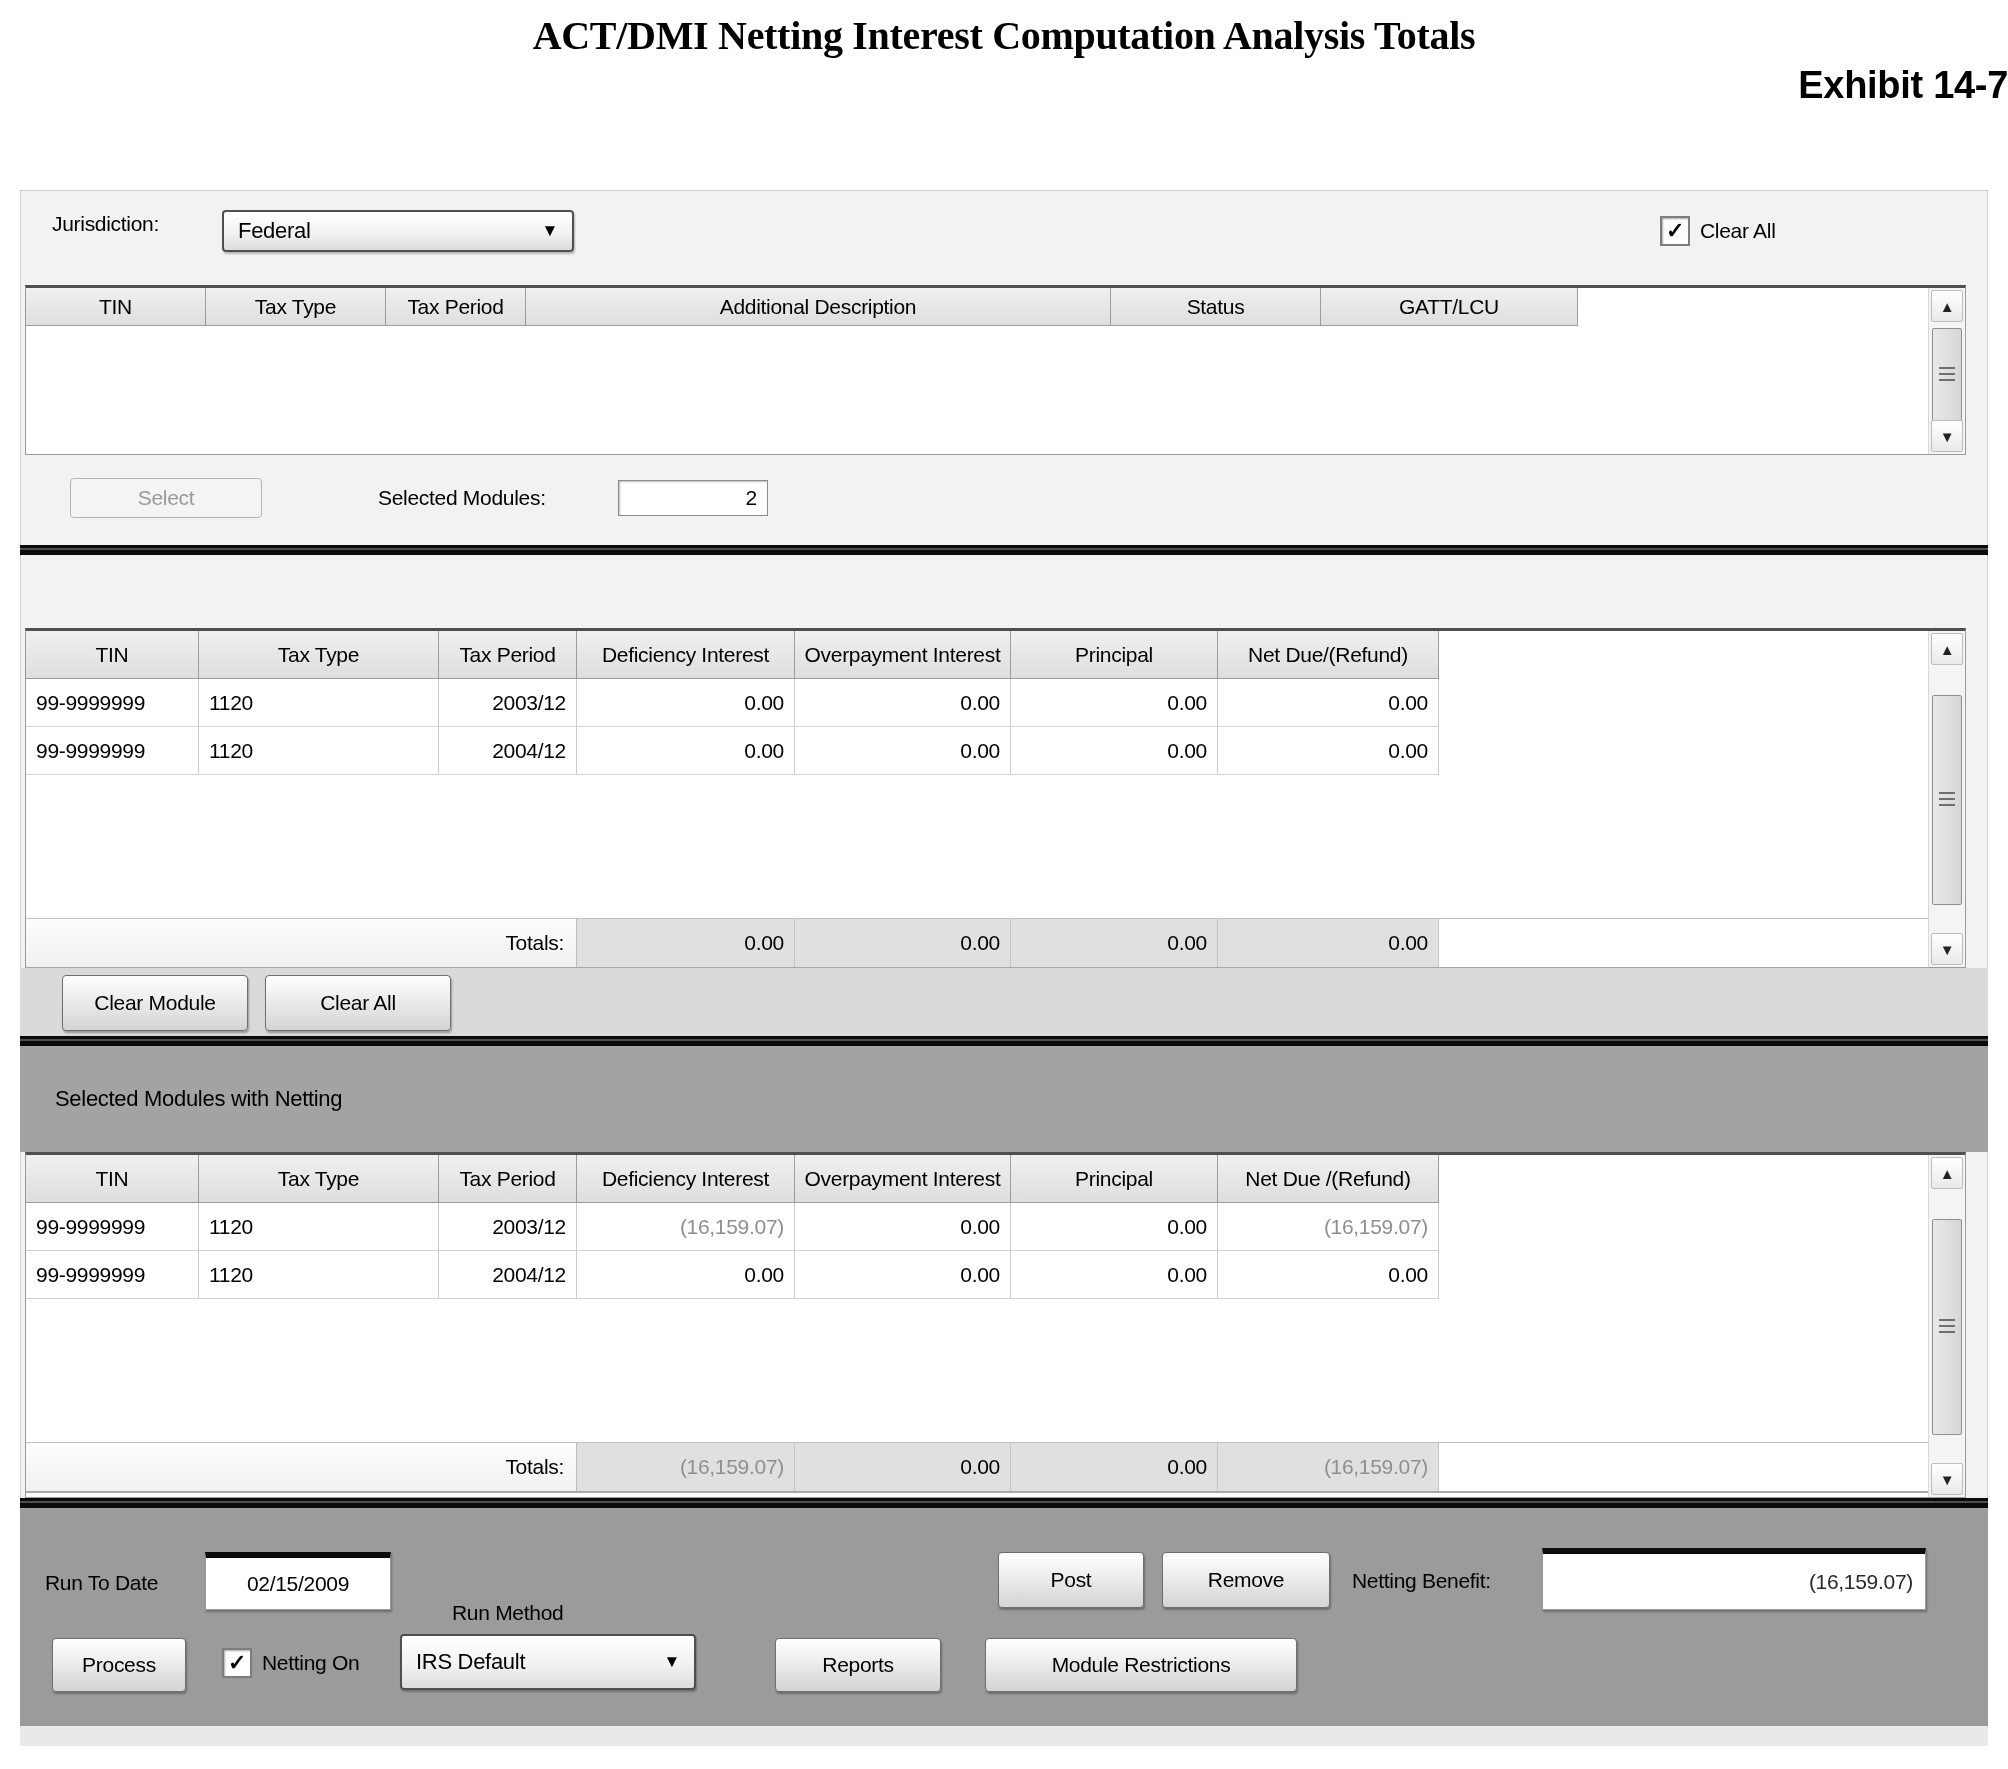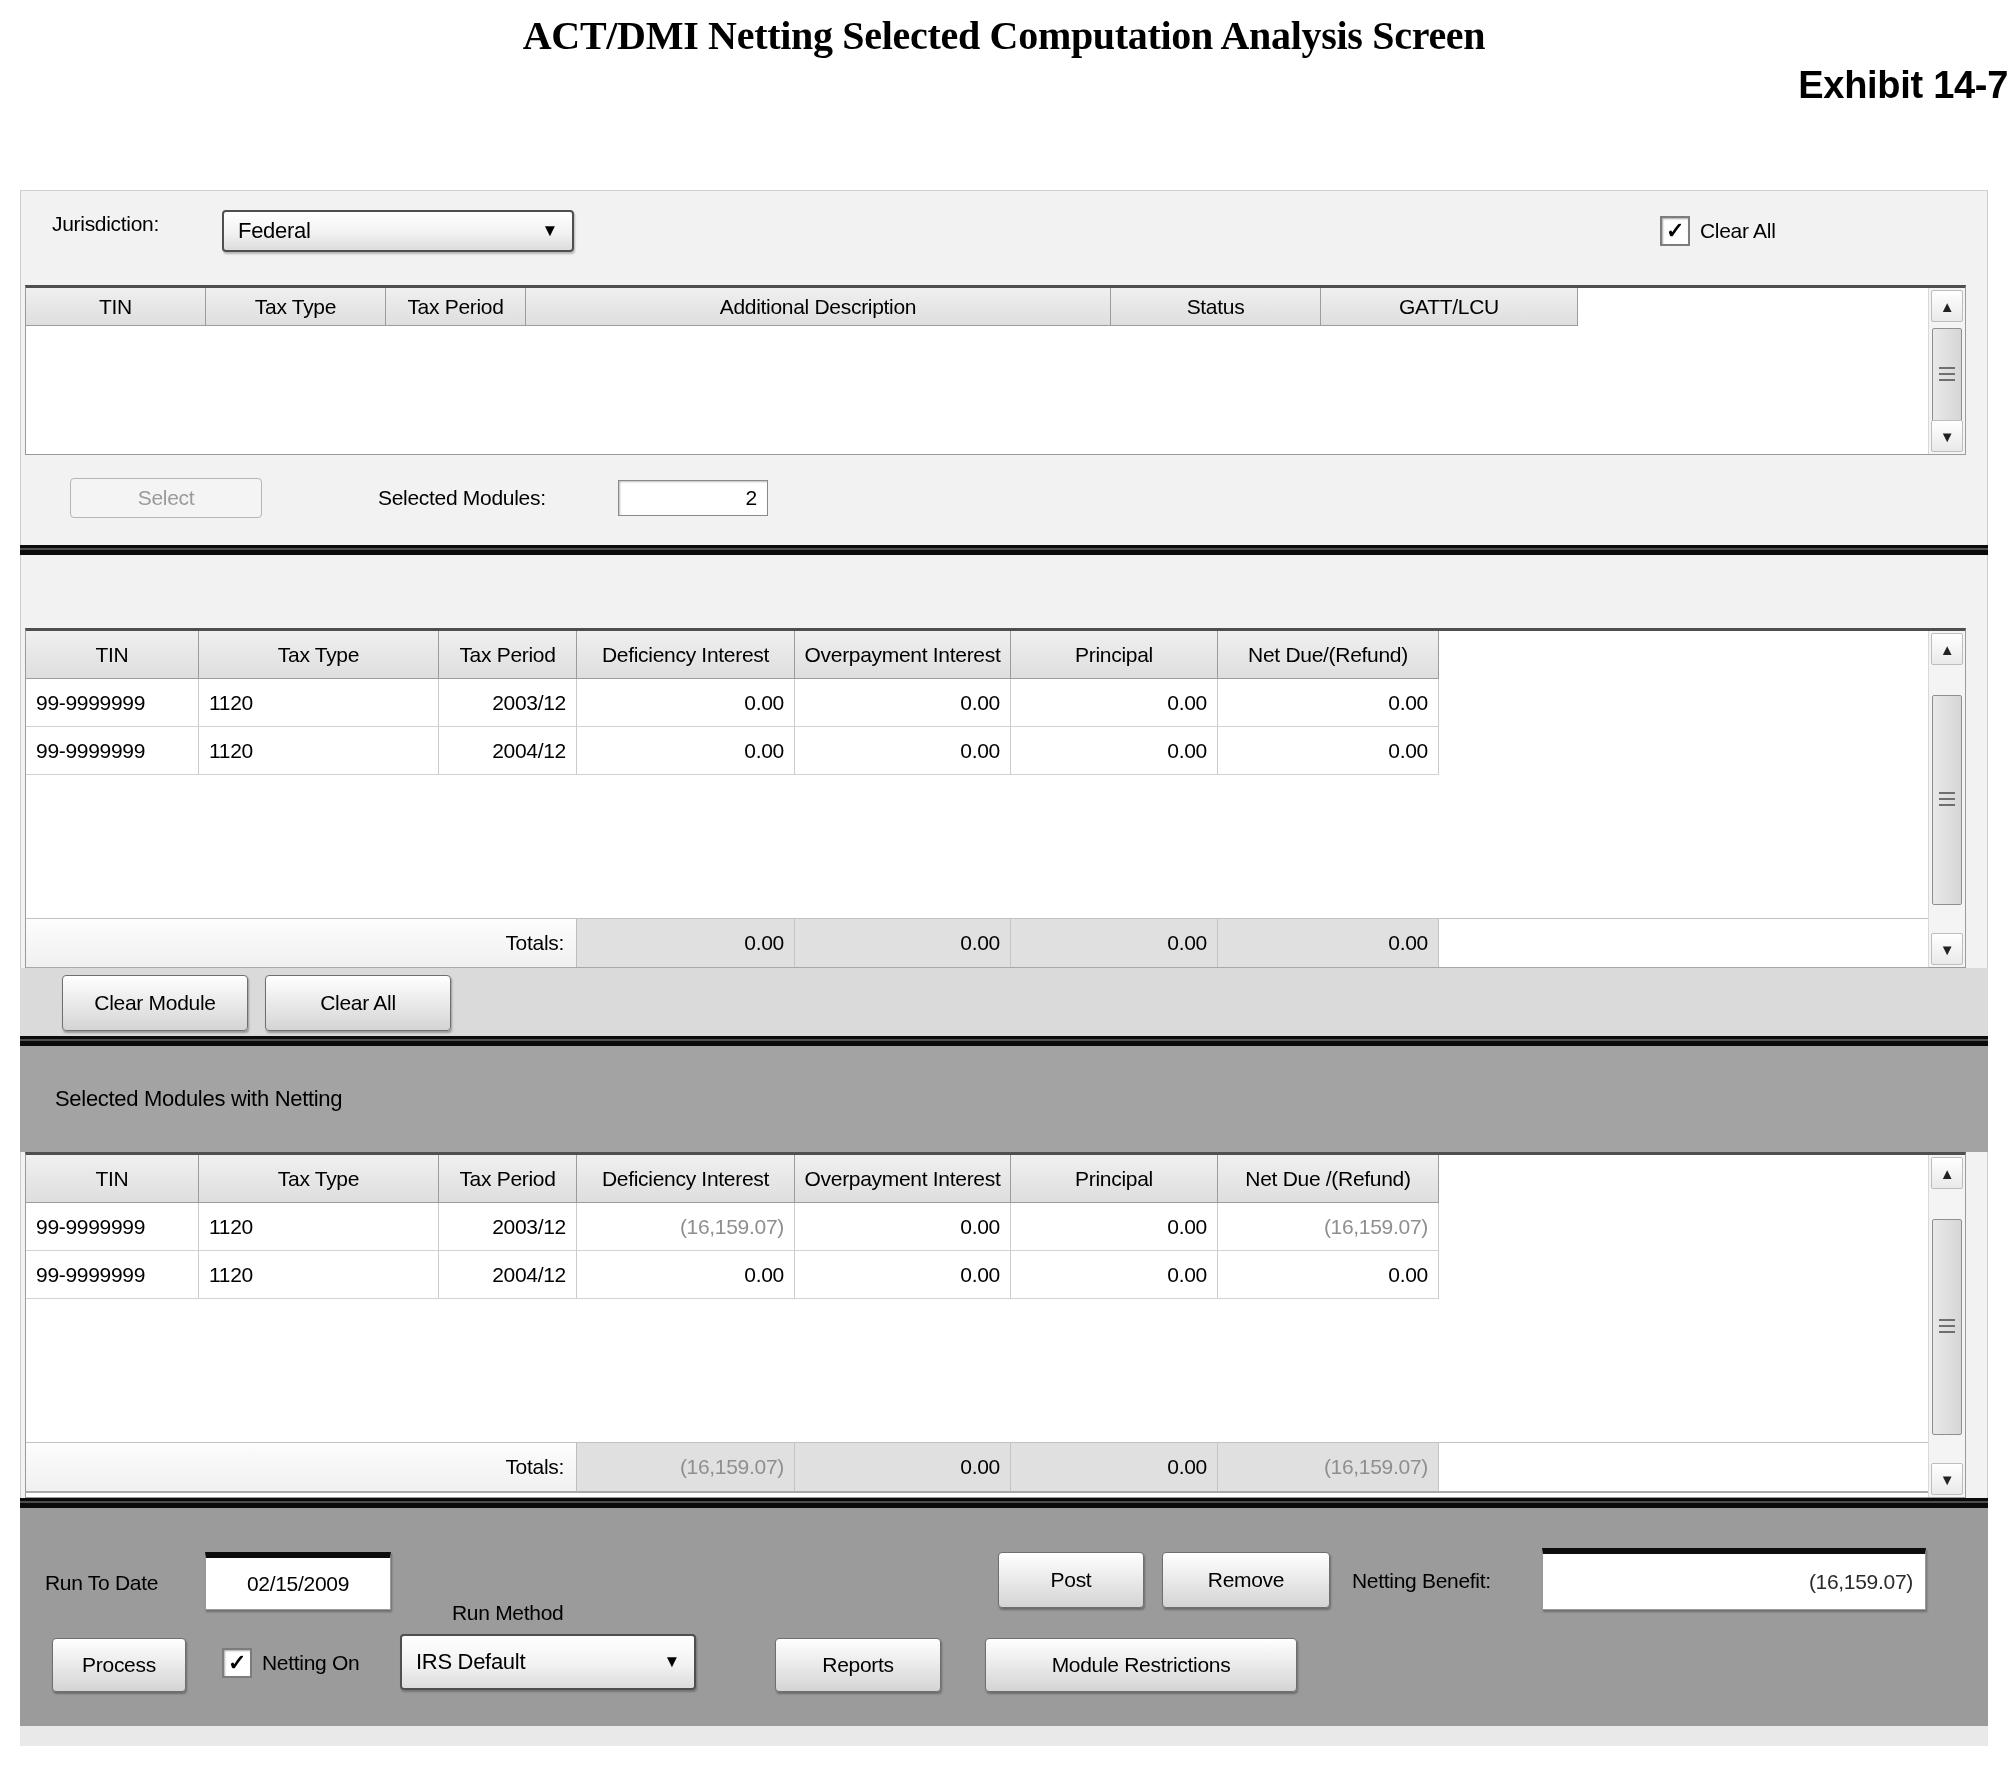--- a/index.html
+++ b/index.html
@@ -77,21 +77,21 @@
   .grayarea{background:#dadada;}
   .footer{background:#9b9b9b;}
   .strip{background:#e9e9e9;}
   .lbl{font-size:21px;display:flex;align-items:center;}
 </style>
 </head>
 <body>
 
 <div class="stage">
 
-  <div class="abs title" style="top:12px;left:0;">ACT/DMI Netting Selected Computation Analysis Screen</div>
+  <div class="abs title" style="top:12px;left:0;">ACT/DMI Netting Interest Computation Analysis Totals</div>
   <div class="abs title2" style="top:64px;left:0;">Exhibit 14-7</div>
 
   <div class="abs panel" style="left:20px;top:190px;width:1968px;height:1556px;"></div>
 
   <div class="abs lbl" style="left:52px;top:206px;height:36px;">Jurisdiction:</div>
   <div class="abs dd" style="left:222px;top:210px;width:352px;height:42px;">
     <span>Federal</span>
     <span class="dd-arrow">▼</span>
   </div>
   <div class="abs cbwrap" style="left:1660px;top:216px;">

